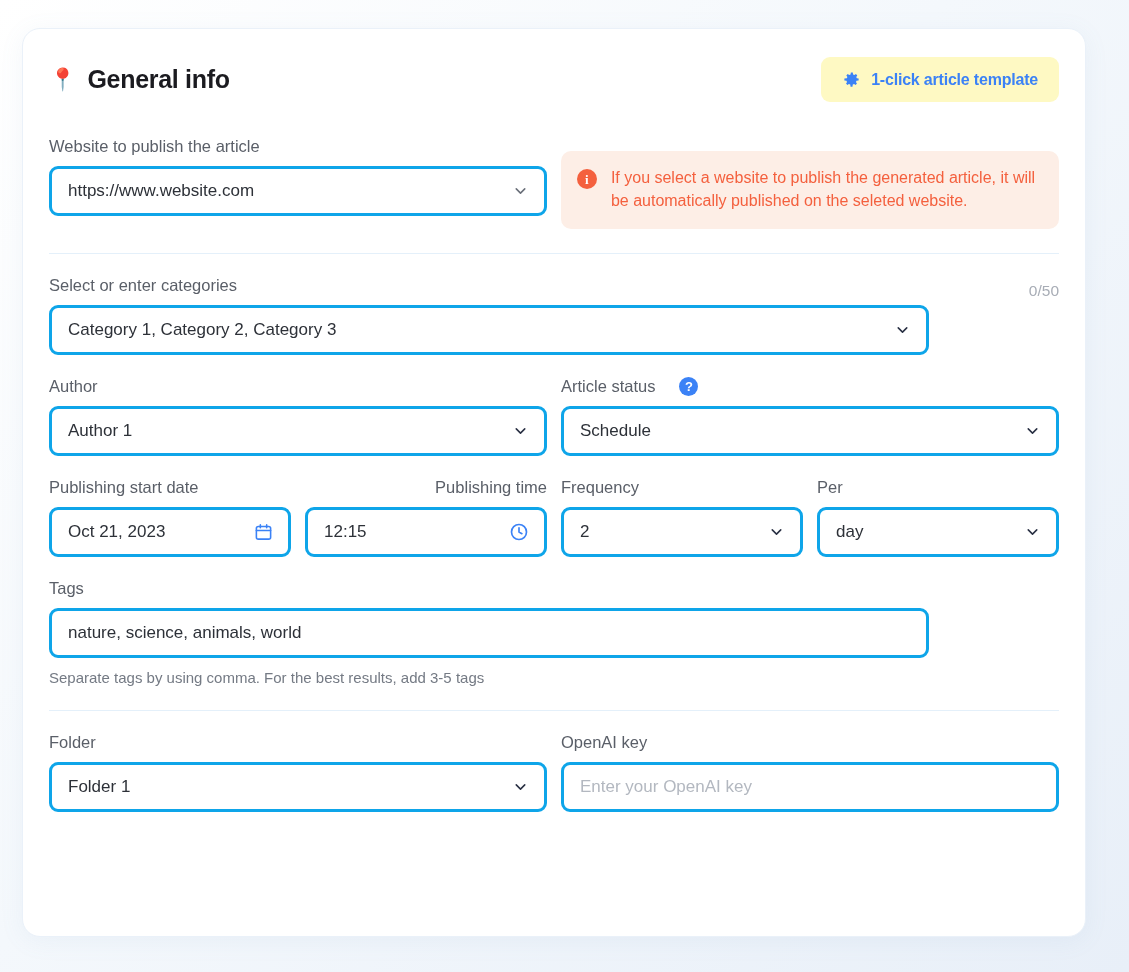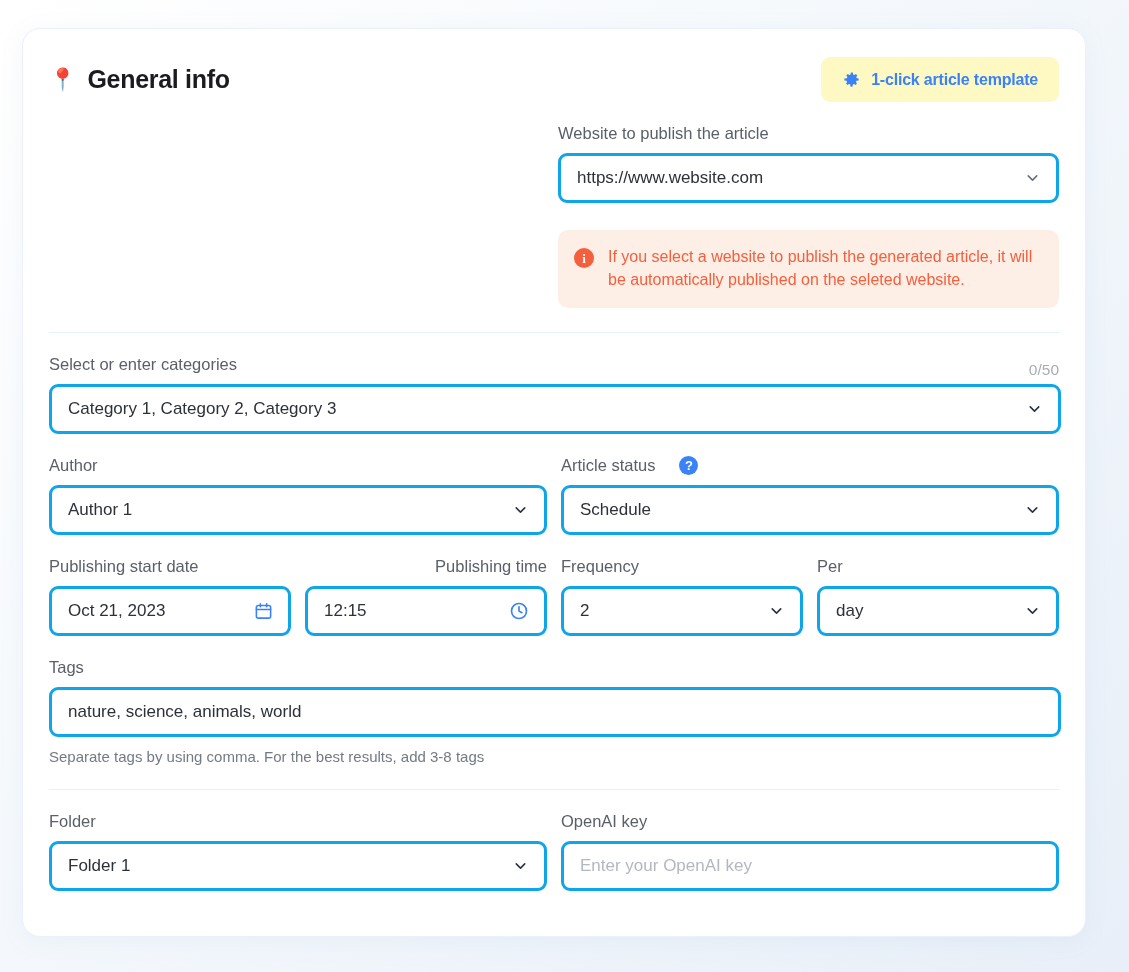--- a/index.html
+++ b/index.html
@@ -146,22 +146,21 @@
     background: #e4f0fa;
     margin: 24px 0 0 0;
   }
 
   .row { display: flex; }
   .col-half { width: 501px; }
   .col-half + .col-half { margin-left: 14px; }
 
   .website-row {
     display: flex;
-    align-items: flex-end;
-    flex-direction: column;
+    align-items: center;
   }
   .website-col { width: 501px; }
   .notice {
     margin-left: 14px;
     width: 501px;
     margin-top: 27px;
     background: #fdeee6;
     border-radius: 10px;
     padding: 16px 18px 17px 16px;
     display: flex;
@@ -190,21 +189,21 @@
     color: #f4603e;
   }
 
   
   .quad-row { display: flex; }
   .q-date { width: 243px; }
   .q-time { width: 243px; margin-left: 14px; text-align: right; }
   .q-freq { width: 243px; margin-left: 14px; }
   .q-per  { width: 243px; margin-left: 14px; }
 
-  .full { width: 1012px; }
+  .full { width: 880px; }
 
   .help-text {
     font-size: 15px;
     color: #747a84;
     margin-top: 11px;
   }
 </style>
 </head>
 <body>
 
@@ -339,21 +338,21 @@
           </span>
         </div>
       </div>
     </div>
 
     <div class="section">
       <label class="field-label">Tags</label>
       <div class="input-box full">
         <span class="value">nature, science, animals, world</span>
       </div>
-      <div class="help-text">Separate tags by using comma. For the best results, add 3-8 tags</div>
+      <div class="help-text">Separate tags by using comma. For the best results, add 3-5 tags</div>
     </div>
 
     <div class="divider"></div>
 
     <div class="section row">
       <div class="col-half">
         <label class="field-label">Folder</label>
         <div class="input-box">
           <span class="value">Folder 1</span>
           <span class="trailing chevron">

